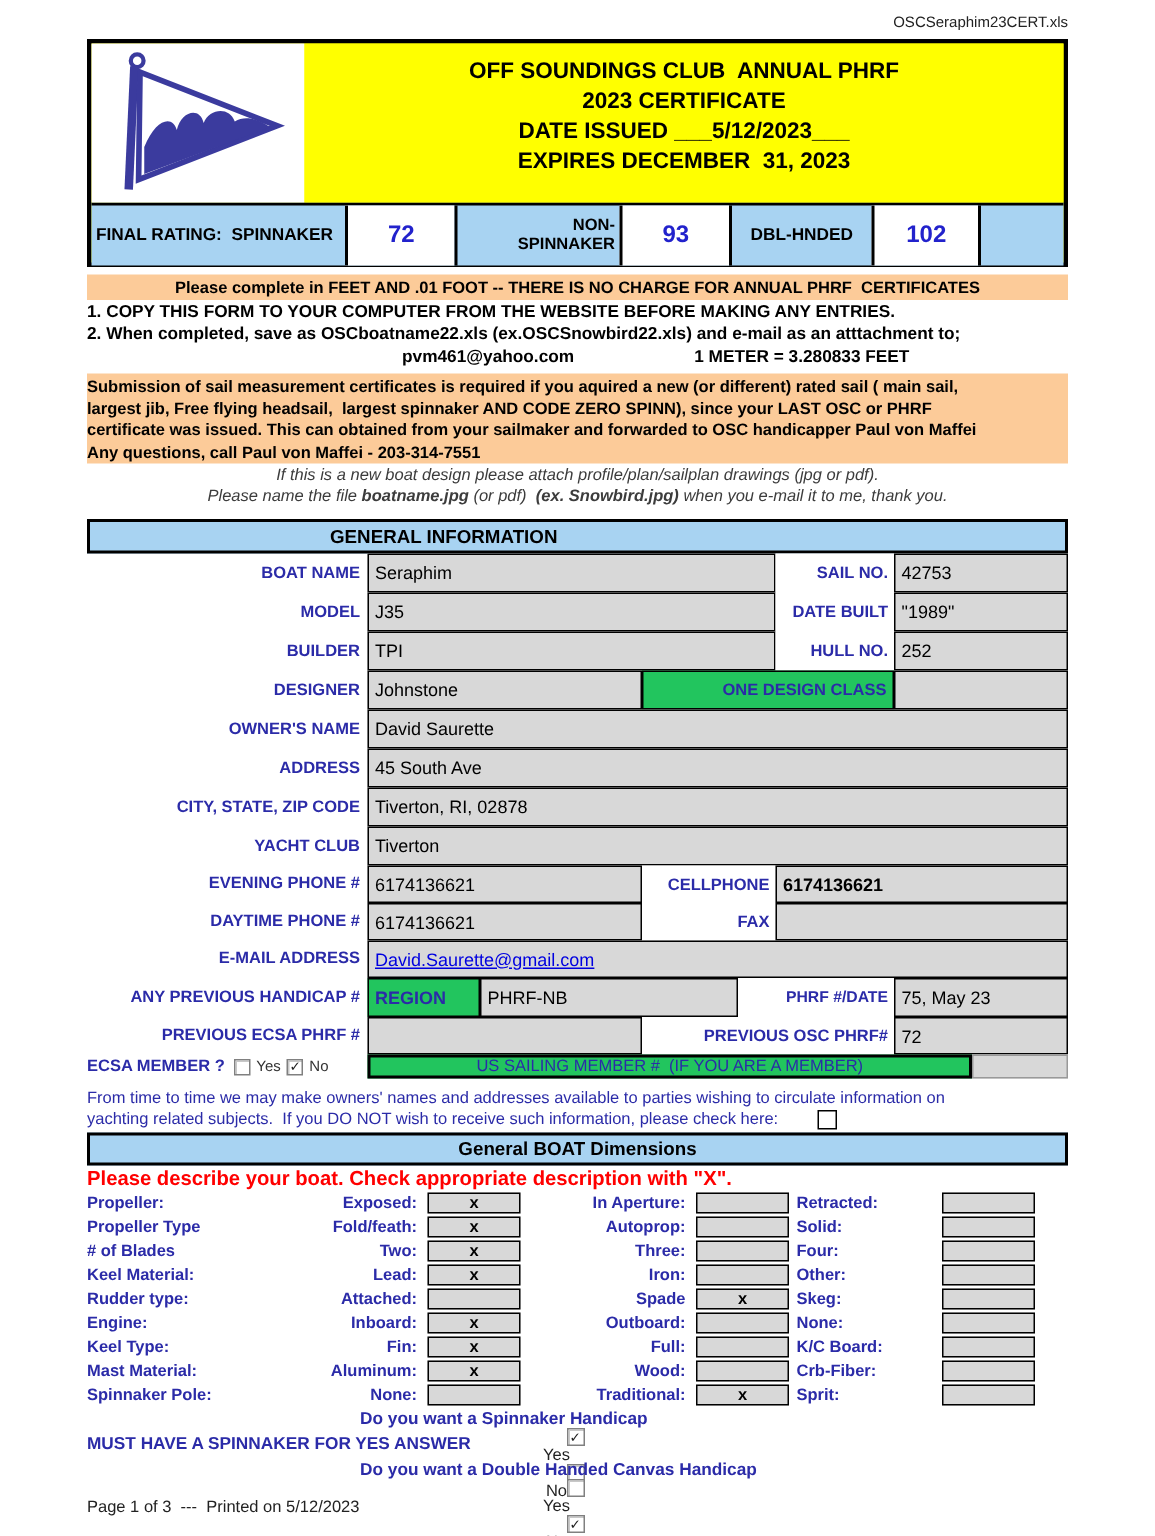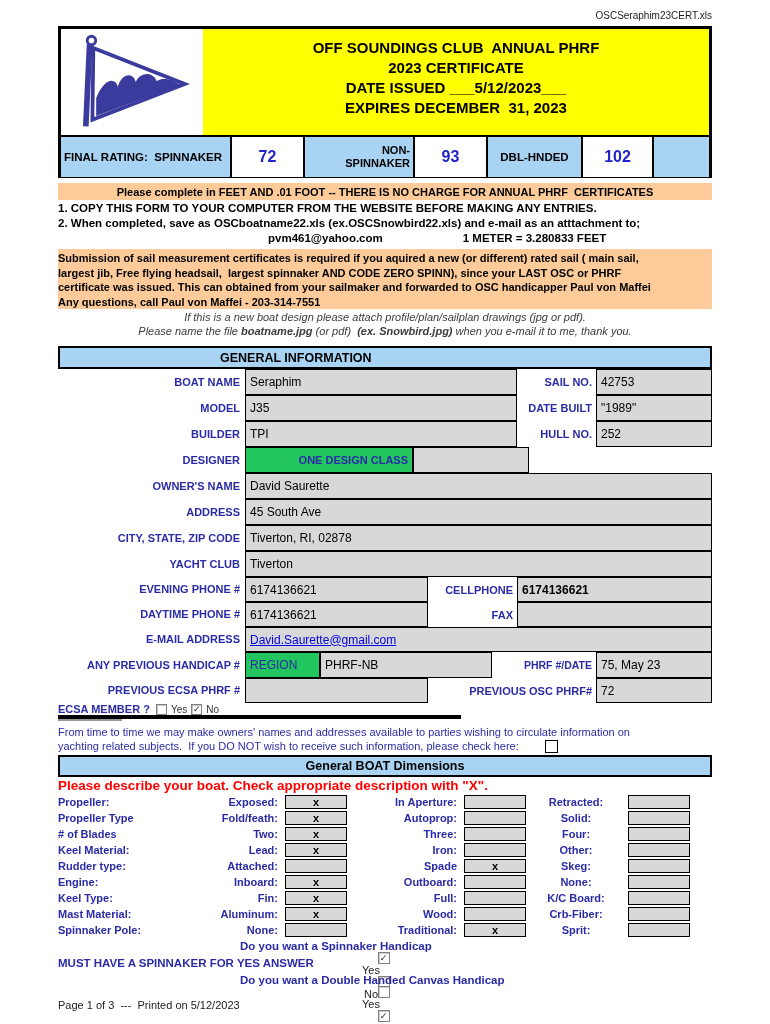--- a/index.html
+++ b/index.html
@@ -39,34 +39,34 @@
 
   
   .sec-bar{height:23px;background:#a8d3f2;border:2.5px solid #000;box-sizing:border-box;
     font-size:12.5px;font-weight:bold;display:flex;align-items:center;}
   .gi-bar{top:346px;padding-left:160px;}
   .dim-bar{top:755px;height:22px;justify-content:center;}
 
   
   .gi-table{top:369px;}
   .gi-row{display:flex;}
-  .h26{height:26px;} .h25{height:25px;} .h16{height:16px;flex-direction:column;}
+  .h26{height:26px;} .h25{height:25px;} .h16{height:16px;}
   .gi-label{width:187px;box-sizing:border-box;padding-right:5px;display:flex;align-items:center;justify-content:flex-end;
     color:#2b2ba8;font-weight:bold;font-size:11px;text-align:right;line-height:11px;}
   .cell{box-sizing:border-box;border:1px solid #000;background:#d8d8d8;font-size:12px;
     display:flex;align-items:center;padding:0 4px;overflow:hidden;}
   .cell.white{background:#22c55e;}
   .gap-lbl{box-sizing:border-box;display:flex;align-items:center;justify-content:flex-end;padding-right:4px;
     color:#2b2ba8;font-weight:bold;font-size:11px;background:#fff;}
   .w272{width:272px;} .w183{width:183px;} .w467{width:467px;} .w79{width:79px;} .w116{width:116px;}
   .w168{width:168px;} .w89{width:89px;} .w195{width:195px;} .w75{width:75px;} .w172{width:172px;}
   .w104{width:104px;} .w403{width:403px;} .w64{width:64px;}
   .link{color:#0000e0;text-decoration:underline;}
   .cell-bold{font-weight:bold;}
-  .region-cell{color:#2b2ba8;font-weight:normal;font-size:12px;}
+  .region-cell{color:#2b2ba8;font-weight:bold;font-size:12px;}
   .odc-cell{justify-content:flex-end;color:#2b2ba8;font-weight:bold;font-size:11px;}
   .us-cell{justify-content:center;color:#2b2ba8;font-weight:normal;font-size:11px;border-width:2px;}
   .ecsa-left{width:187px;box-sizing:border-box;display:flex;align-items:center;gap:4px;}
   .ecsa-left .lbl{color:#2b2ba8;font-weight:bold;font-size:11px;margin-right:2px;}
   .cb{width:11px;height:11px;box-sizing:border-box;border:1px solid #808080;background:#fff;
     display:inline-flex;align-items:center;justify-content:center;font-size:9px;line-height:9px;color:#222;flex:none;
     box-shadow:inset 1px 1px 0 #c8c8c8;}
   .cb-lbl{font-size:10px;color:#333;}
 
   
@@ -76,21 +76,21 @@
     display:inline-flex;align-items:center;justify-content:center;font-size:10px;}
 
   
   .red-line{top:778px;color:#ff0000;font-weight:bold;font-size:13.5px;}
   .dim-grid{top:794px;}
   .dim-row{display:flex;height:16px;align-items:center;}
   .dim-c1,.dim-c2,.dim-c3,.dim-c4{color:#2b2ba8;font-weight:bold;font-size:11px;box-sizing:border-box;}
   .dim-c1{width:120px;text-align:left;}
   .dim-c2{width:100px;text-align:right;}
   .dim-c3{width:103px;text-align:right;margin-left:7px;}
-  .dim-c4{width:90px;text-align:center;margin-left:5px;}
+  .dim-c4{width:90px;text-align:left;margin-left:5px;}
   .dim-box{width:62px;height:14px;margin-left:7px;box-sizing:border-box;border:1.5px solid #000;background:#d8d8d8;
     display:flex;align-items:center;justify-content:center;font-size:11px;font-weight:bold;color:#000;flex:none;}
 
   
   .q-row{display:flex;align-items:center;flex-direction:column;}
   .q1{top:940px;} .q-note{top:957px;} .q2{top:974px;}
   .q-lbl{width:290px;color:#2b2ba8;font-weight:bold;font-size:11.5px;}
   .q-row .cb{width:12px;height:12px;margin-right:3px;}
   .q-yn{font-size:11px;color:#222;margin-right:28px;}
   .note-lbl{color:#2b2ba8;font-weight:bold;font-size:11.5px;}
@@ -173,20 +173,21 @@
 
     <div class="gi-row h26">
       <div class="gi-label" data-bind="general.builder.label">BUILDER</div>
       <div class="cell w272" data-bind="general.builder.value">TPI</div>
       <div class="gap-lbl w79" data-bind="general.builder.label2">HULL NO.</div>
       <div class="cell w116" data-bind="general.builder.value2">252</div>
     </div>
 
     <div class="gi-row h26">
       <div class="gi-label" data-bind="general.designer.label">DESIGNER</div>
+      <div class="cell w183" data-bind="general.designer.value">Johnstone</div>
       <div class="cell white odc-cell w168" data-bind="general.designer.label2">ONE DESIGN CLASS</div>
       <div class="cell w116" data-bind="general.designer.value2"></div>
     </div>
 
     <div class="gi-row h26">
       <div class="gi-label" data-bind="general.owner.label">OWNER'S NAME</div>
       <div class="cell w467" data-bind="general.owner.value">David Saurette</div>
     </div>
 
     <div class="gi-row h26">

